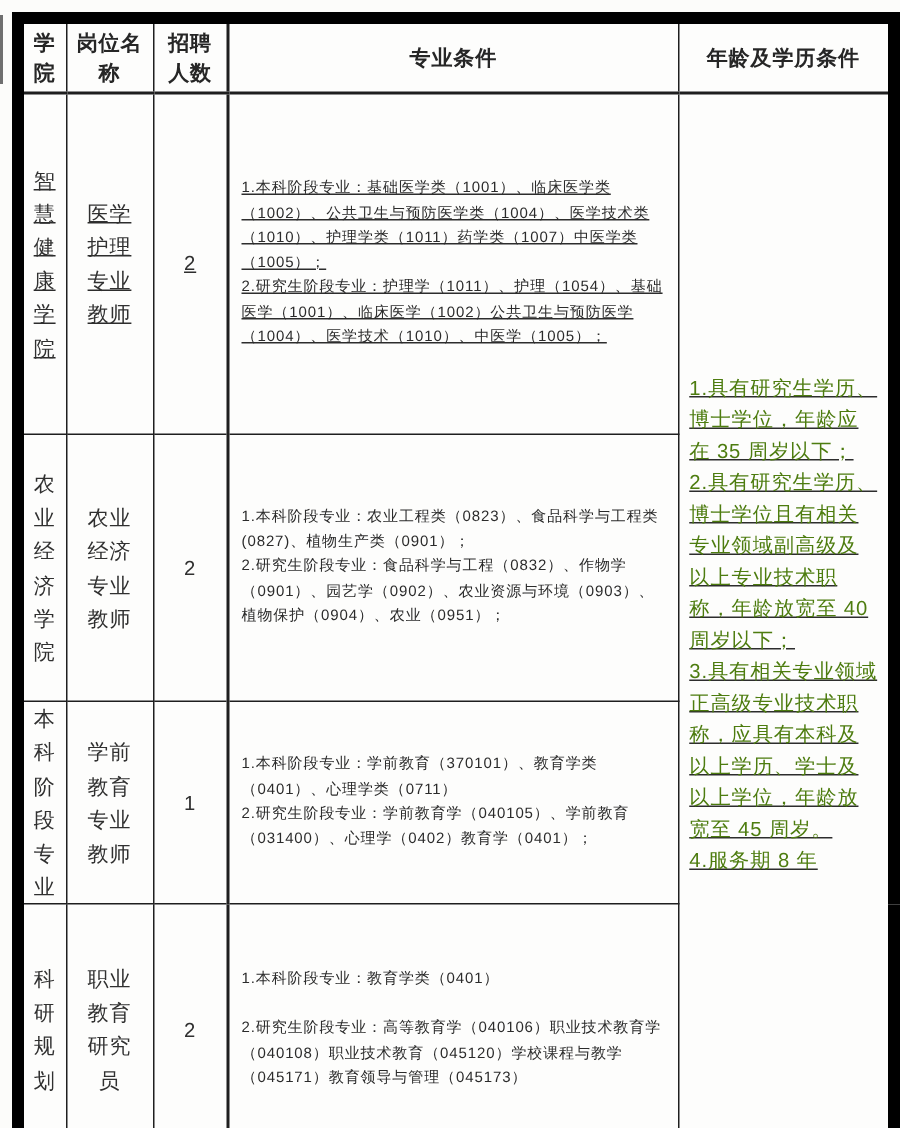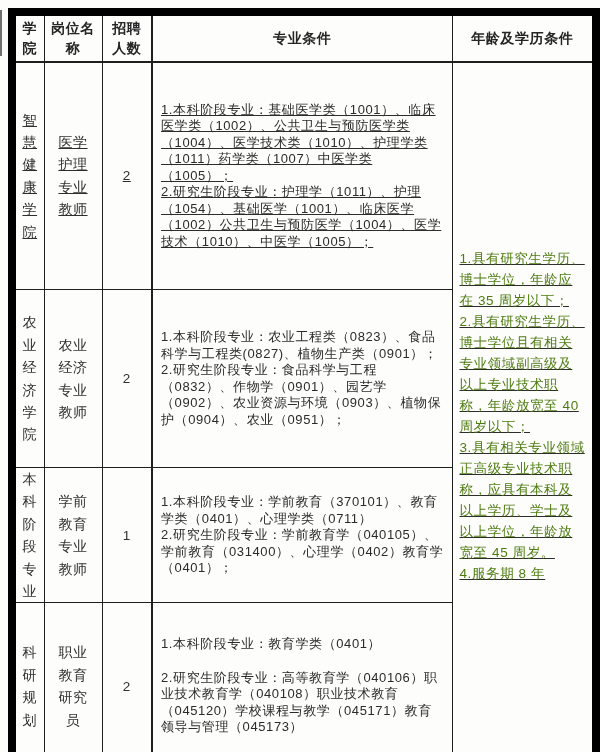--- a/index.html
+++ b/index.html
@@ -67,21 +67,21 @@
     text-align: center;
     padding: 0 10px;
     color: #303030;
   }
   td.count-cell {
     font-size: 13.5px;
     text-align: center;
     color: #303030;
   }
   td.conditions-cell {
-    font-size: 13px;
+    font-size: 10px;
     line-height: 16.5px;
     padding: 4px 8px;
     border-left-width: 2px;
     color: #2b2b2b;
   }
   td.conditions-cell p { margin: 0; }
   tr.body-row-3 td.conditions-cell p.first { margin-bottom: 17px; }
 
   td.age-edu-cell {
     font-size: 13.5px;

